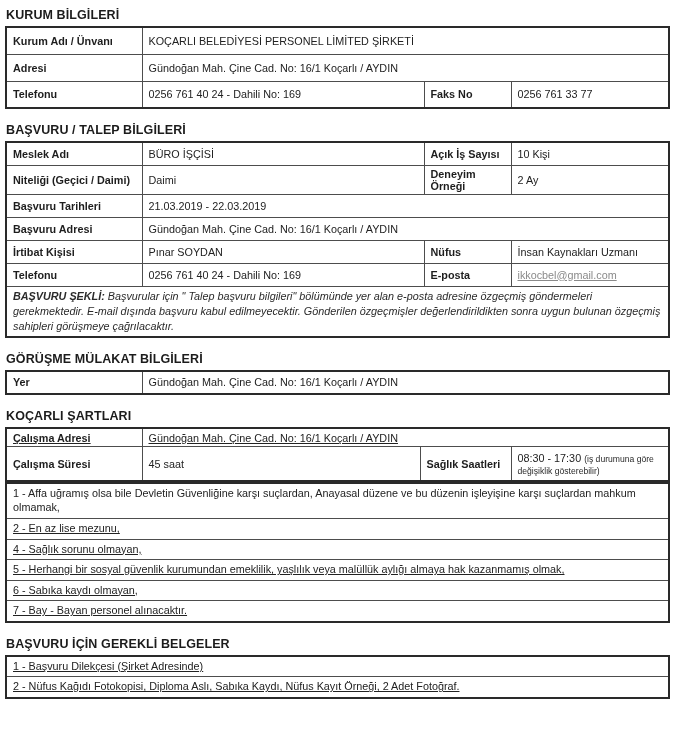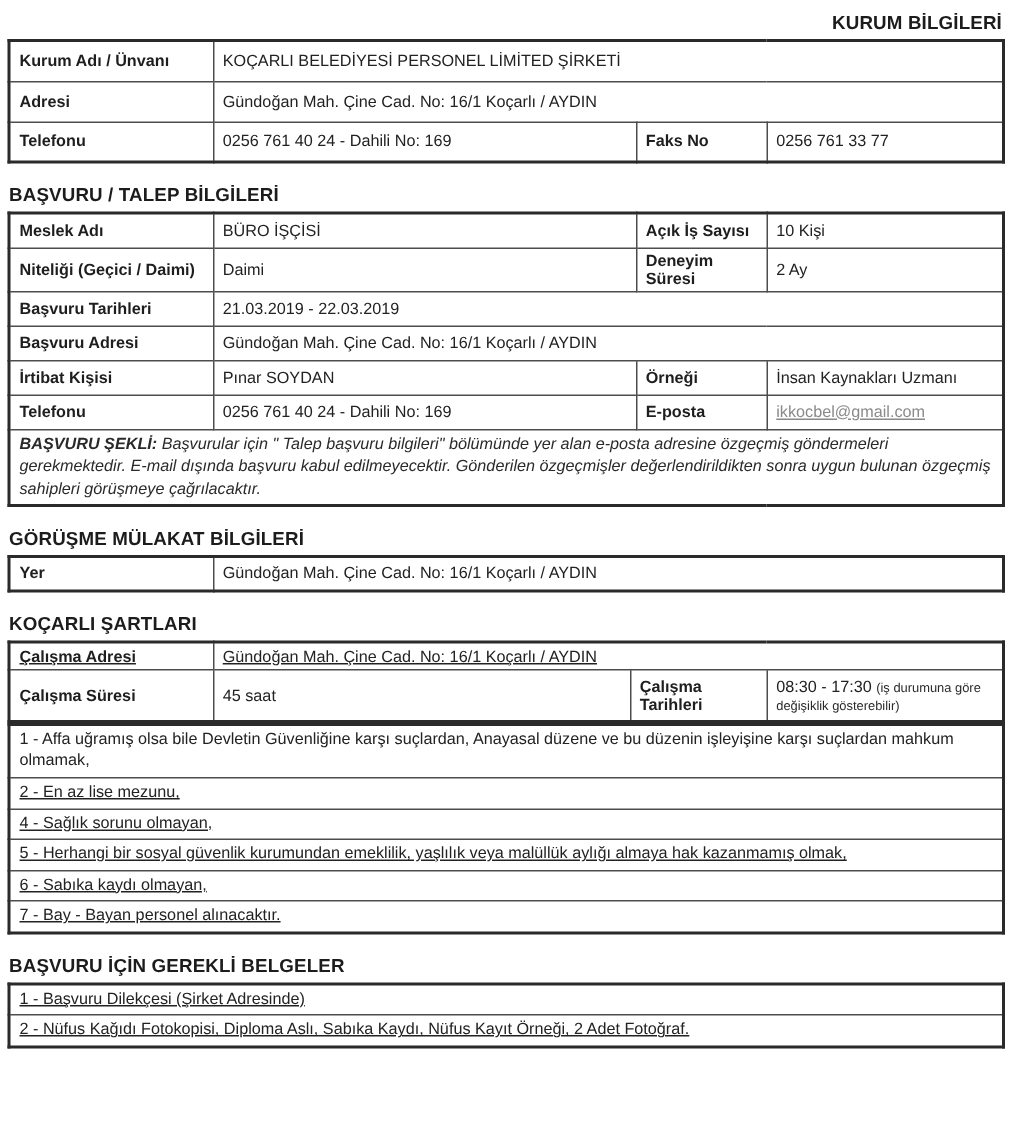--- a/index.html
+++ b/index.html
@@ -15,21 +15,21 @@
     min-height: 748px;
     padding: 4px 0 6px 0;
   }
   .section-title {
     font-size: 12.5px;
     font-weight: bold;
     color: #1c1c1c;
     margin: 14px 5px 4px 6px;
     letter-spacing: 0.1px;
   }
-  .section-title.first { margin-top: 4px; text-align: right; }
+  .section-title.first { margin-top: 4px; }
   table.form {
     border-collapse: collapse;
     width: 663px;
     margin-left: 5px;
     table-layout: fixed;
     border: 2px solid #2a2a2a;
     padding-left: 28px;
   }
   table.form td {
     border: 1px solid #4d4d4d;
@@ -107,35 +107,35 @@
     <tbody>
         <tr class="r23">
       <td class="lbl">Meslek Adı</td>
       <td class="val">BÜRO İŞÇİSİ</td>
       <td class="lbl">Açık İş Sayısı</td>
       <td class="val">10 Kişi</td>
     </tr>
     <tr class="r23">
       <td class="lbl">Niteliği (Geçici / Daimi)</td>
       <td class="val">Daimi</td>
-      <td class="lbl">Deneyim Süresi</td>
+      <td class="lbl">Deneyim Örneği</td>
       <td class="val">2 Ay</td>
     </tr>
     <tr class="r23">
       <td class="lbl">Başvuru Tarihleri</td>
       <td class="val" colspan="3">21.03.2019 - 22.03.2019</td>
     </tr>
     <tr class="r23">
       <td class="lbl">Başvuru Adresi</td>
       <td class="val" colspan="3">Gündoğan Mah. Çine Cad. No: 16/1   Koçarlı / AYDIN</td>
     </tr>
     <tr class="r23">
       <td class="lbl">İrtibat Kişisi</td>
       <td class="val">Pınar SOYDAN</td>
-      <td class="lbl">Örneği</td>
+      <td class="lbl">Nüfus</td>
       <td class="val">İnsan Kaynakları Uzmanı</td>
     </tr>
     <tr class="r23">
       <td class="lbl">Telefonu</td>
       <td class="val">0256 761 40 24 - Dahili No: 169</td>
       <td class="lbl">E-posta</td>
       <td class="val">
         <span class="email-link">ikkocbel@gmail.com</span>
       </td>
     </tr>
@@ -168,21 +168,21 @@
         <col style="width:158px">
       </colgroup>
     <tbody>
         <tr class="r21">
       <td class="lbl">Çalışma Adresi</td>
       <td class="val" colspan="3">Gündoğan Mah. Çine Cad. No: 16/1   Koçarlı / AYDIN</td>
     </tr>
     <tr class="r34">
       <td class="lbl">Çalışma Süresi</td>
       <td class="val">45 saat</td>
-      <td class="lbl">Çalışma Tarihleri</td>
+      <td class="lbl">Sağlık Saatleri</td>
       <td class="val">
         <span class="time-main">08:30 - 17:30</span>
         <span class="time-note">(iş durumuna göre değişiklik gösterebilir)</span>
       </td>
     </tr>
   </tbody>
     </table>
 
   <table class="form listform">
     <colgroup>

